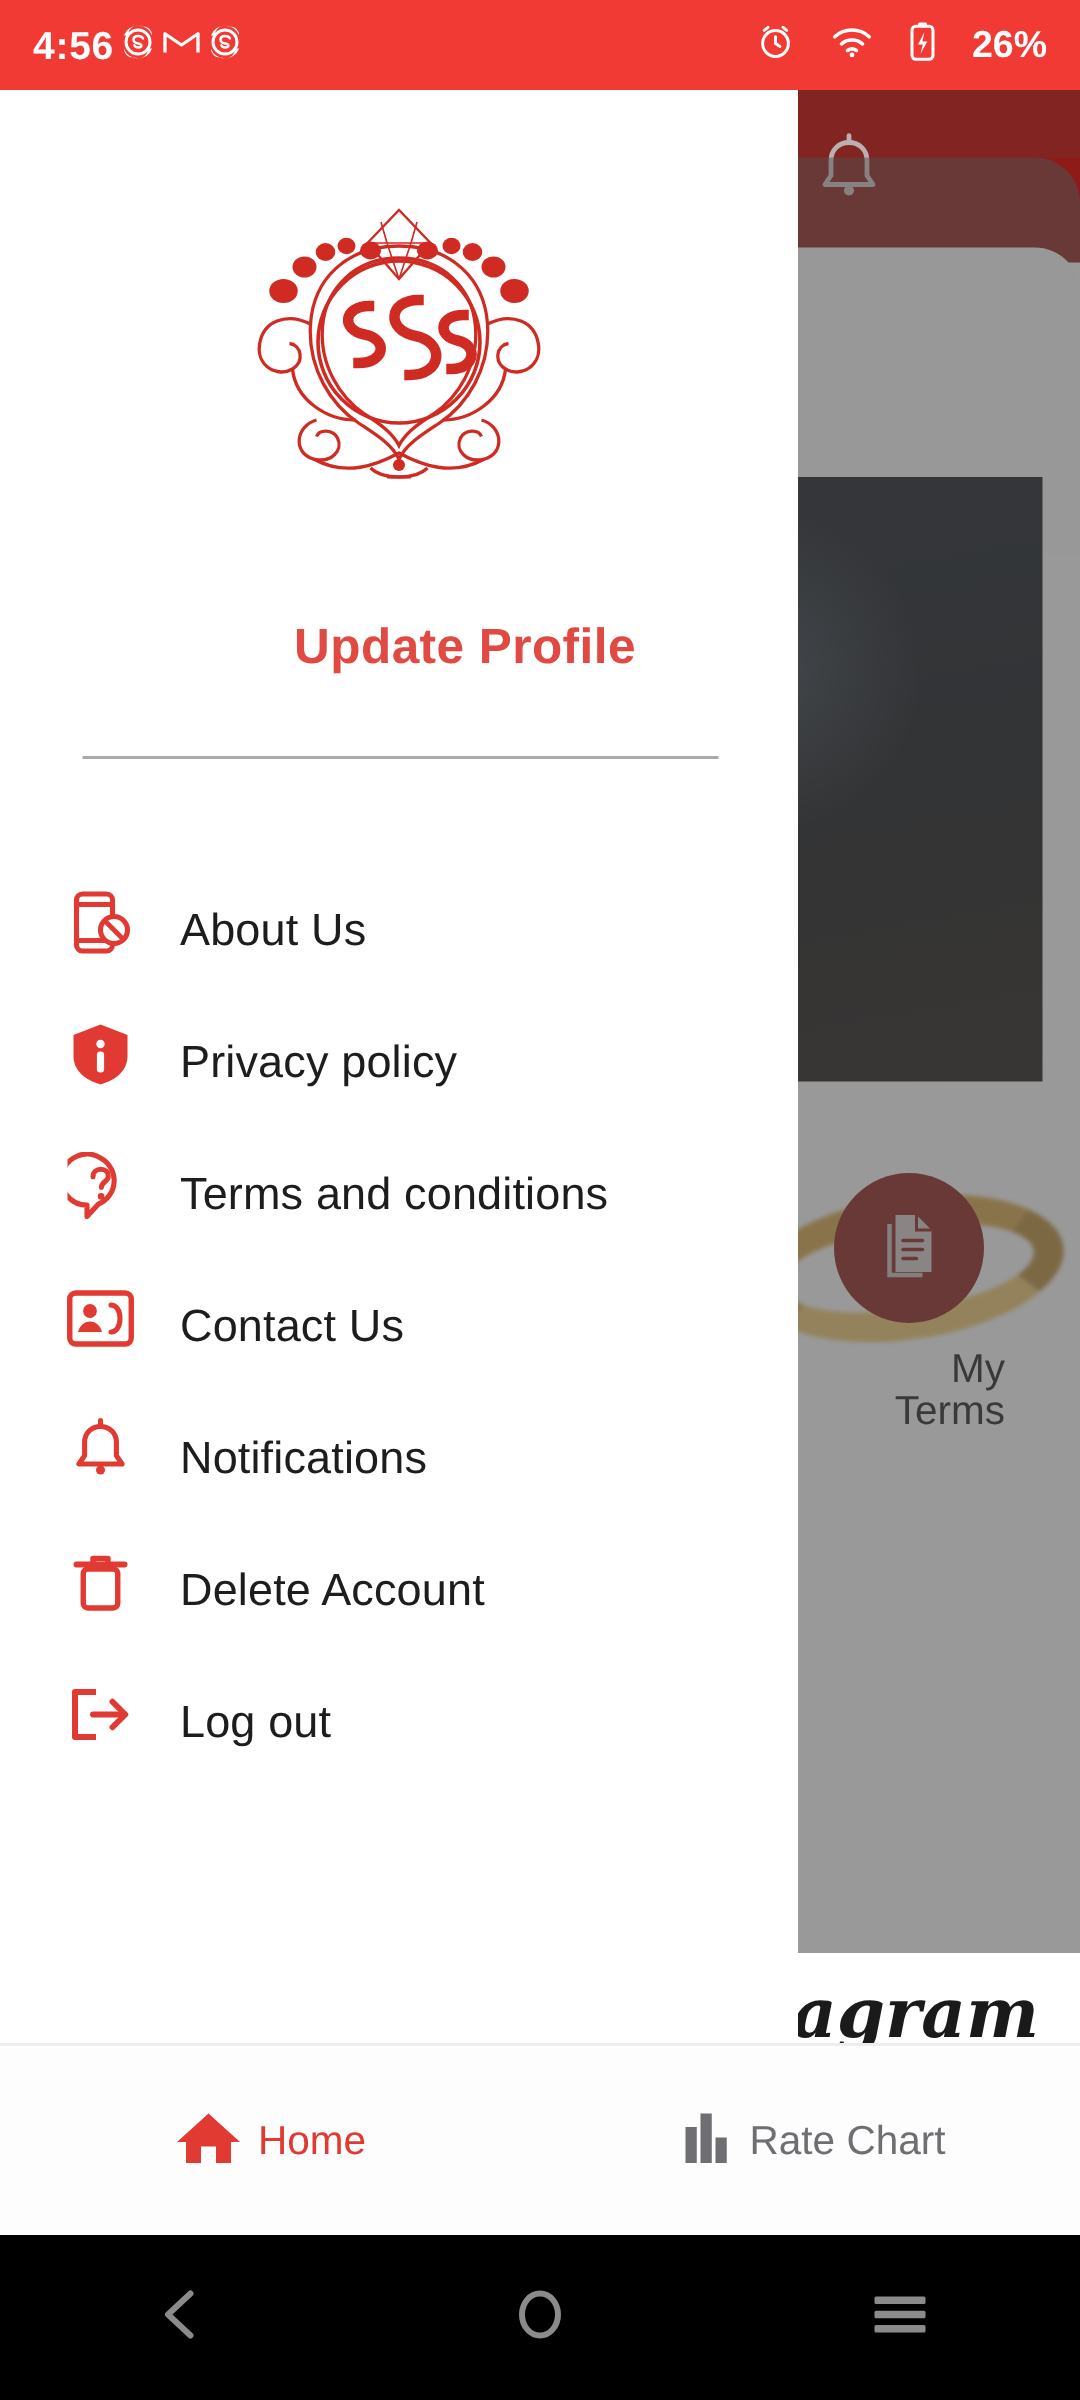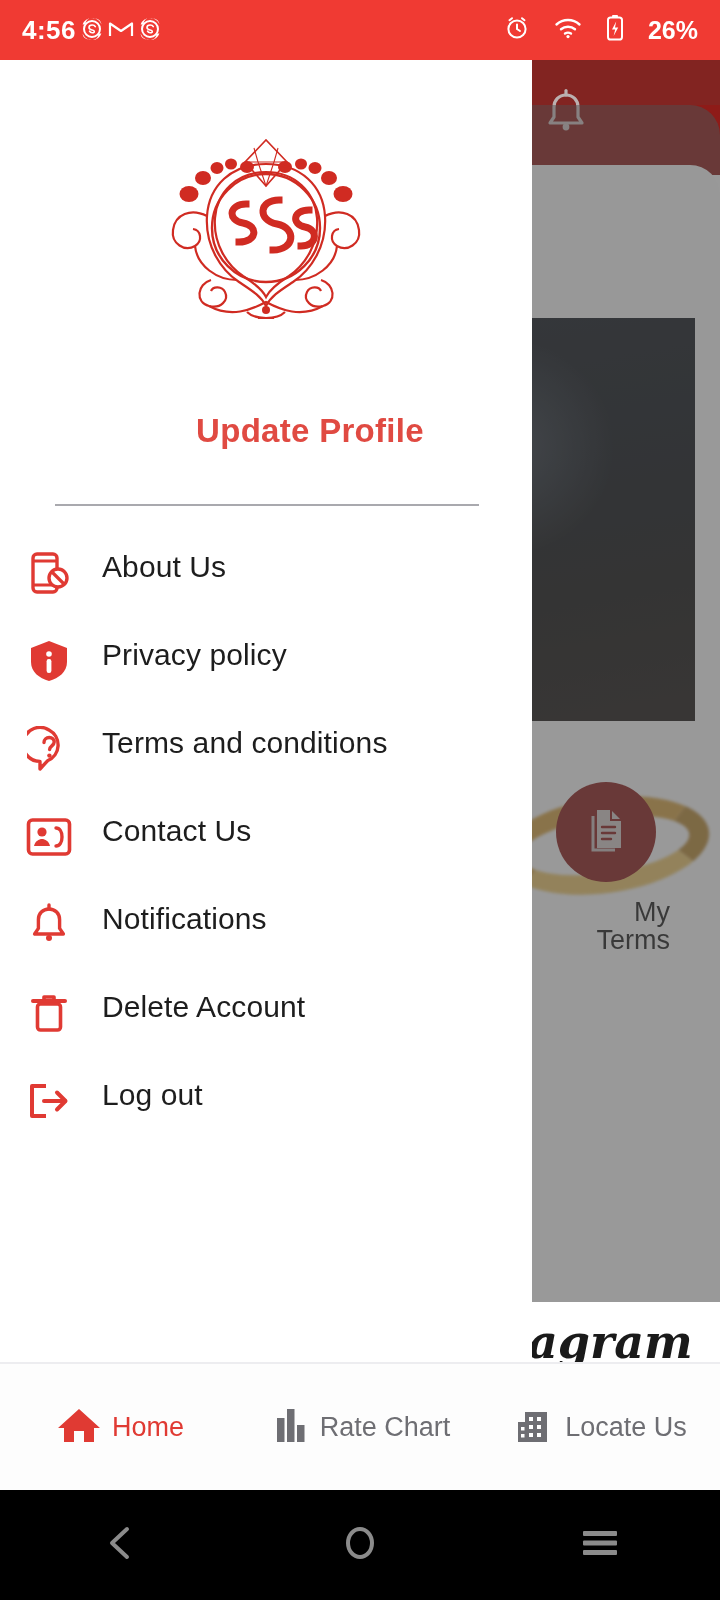--- a/index.html
+++ b/index.html
@@ -18,21 +18,21 @@
 
   
   .status-bar {
     position: absolute; top: 0; left: 0;
     width: 720px; height: 60px;
     background: #F03A33;
     display: flex; align-items: center;
     padding: 0 22px;
     z-index: 60;
   }
-  .status-left { display: flex; align-items: flex-end; gap: 4px; }
+  .status-left { display: flex; align-items: flex-start; gap: 4px; }
   .status-time { color: #fff; font-size: 26px; font-weight: bold; letter-spacing: .5px; }
   .status-right { margin-left: auto; display: flex; align-items: center; gap: 24px; justify-content: flex-end; }
   .status-batt-text { color: #fff; font-size: 25px; font-weight: bold; }
   .sicon { display: block; }
 
   
   .bg-app {
     position: absolute; top: 60px; left: 0;
     width: 720px; height: 1302px;
     background: #ffffff;
@@ -129,23 +129,23 @@
     text-align: center;
     font-size: 33px; font-weight: bold; color: #E04A42;
     letter-spacing: .3px;
   }
   .divider {
     position: absolute; top: 444px; left: 55px;
     width: 424px; height: 2px; background: #a9a9ae;
   }
   .menu { position: absolute; top: 490px; left: 0; width: 532px; }
   .menu-item {
-    display: flex; align-items: flex-start;
+    display: flex; align-items: flex-end;
     height: 88px;
-    padding-left: 26px;
+    padding-left: 44px;
   }
   .menu-ico {
     width: 46px; height: 46px;
     display: flex; align-items: center; justify-content: center;
     flex: 0 0 46px;
   }
   .menu-label {
     margin-left: 30px;
     font-size: 30px; color: #1d1d1d;
     letter-spacing: .1px;
@@ -415,39 +415,20 @@
     <div class="nav-tab">
       <span>
         <svg width="40" height="42" viewBox="0 0 40 42">
             <rect x="7" y="14" width="7.5" height="24" fill="#6e6e73"></rect>
             <rect x="17" y="5" width="7.5" height="33" fill="#6e6e73"></rect>
             <rect x="27" y="21" width="7.5" height="17" fill="#6e6e73"></rect>
           </svg>
       </span>
       <span class="nav-label">Rate Chart</span>
     </div>
-    <div class="nav-tab">
-      <span>
-        <svg width="42" height="42" viewBox="0 0 42 42">
-            <path d="M21 2v6h-9v30h22V8h-13Z" fill="#6e6e73"></path>
-            <rect x="5" y="18" width="9" height="20" fill="#6e6e73"></rect>
-            <g fill="#fff">
-              <rect x="16" y="13" width="4" height="4"></rect>
-              <rect x="24" y="13" width="4" height="4"></rect>
-              <rect x="16" y="21" width="4" height="4"></rect>
-              <rect x="24" y="21" width="4" height="4"></rect>
-              <rect x="16" y="29" width="4" height="4"></rect>
-              <rect x="24" y="29" width="4" height="4"></rect>
-              <rect x="8" y="23" width="3.5" height="3.5"></rect>
-              <rect x="8" y="30" width="3.5" height="3.5"></rect>
-            </g>
-          </svg>
-      </span>
-      <span class="nav-label">Locate Us</span>
-    </div>
   </div>
 
   <div class="sys-nav">
     <div class="sys-btn">
       <span>
         <svg width="34" height="40" viewBox="0 0 34 40">
             <path d="M24 6 9 20l15 14" fill="none" stroke="#8b8b8b" stroke-width="4" stroke-linecap="round" stroke-linejoin="round"></path>
           </svg>
       </span>
     </div>

